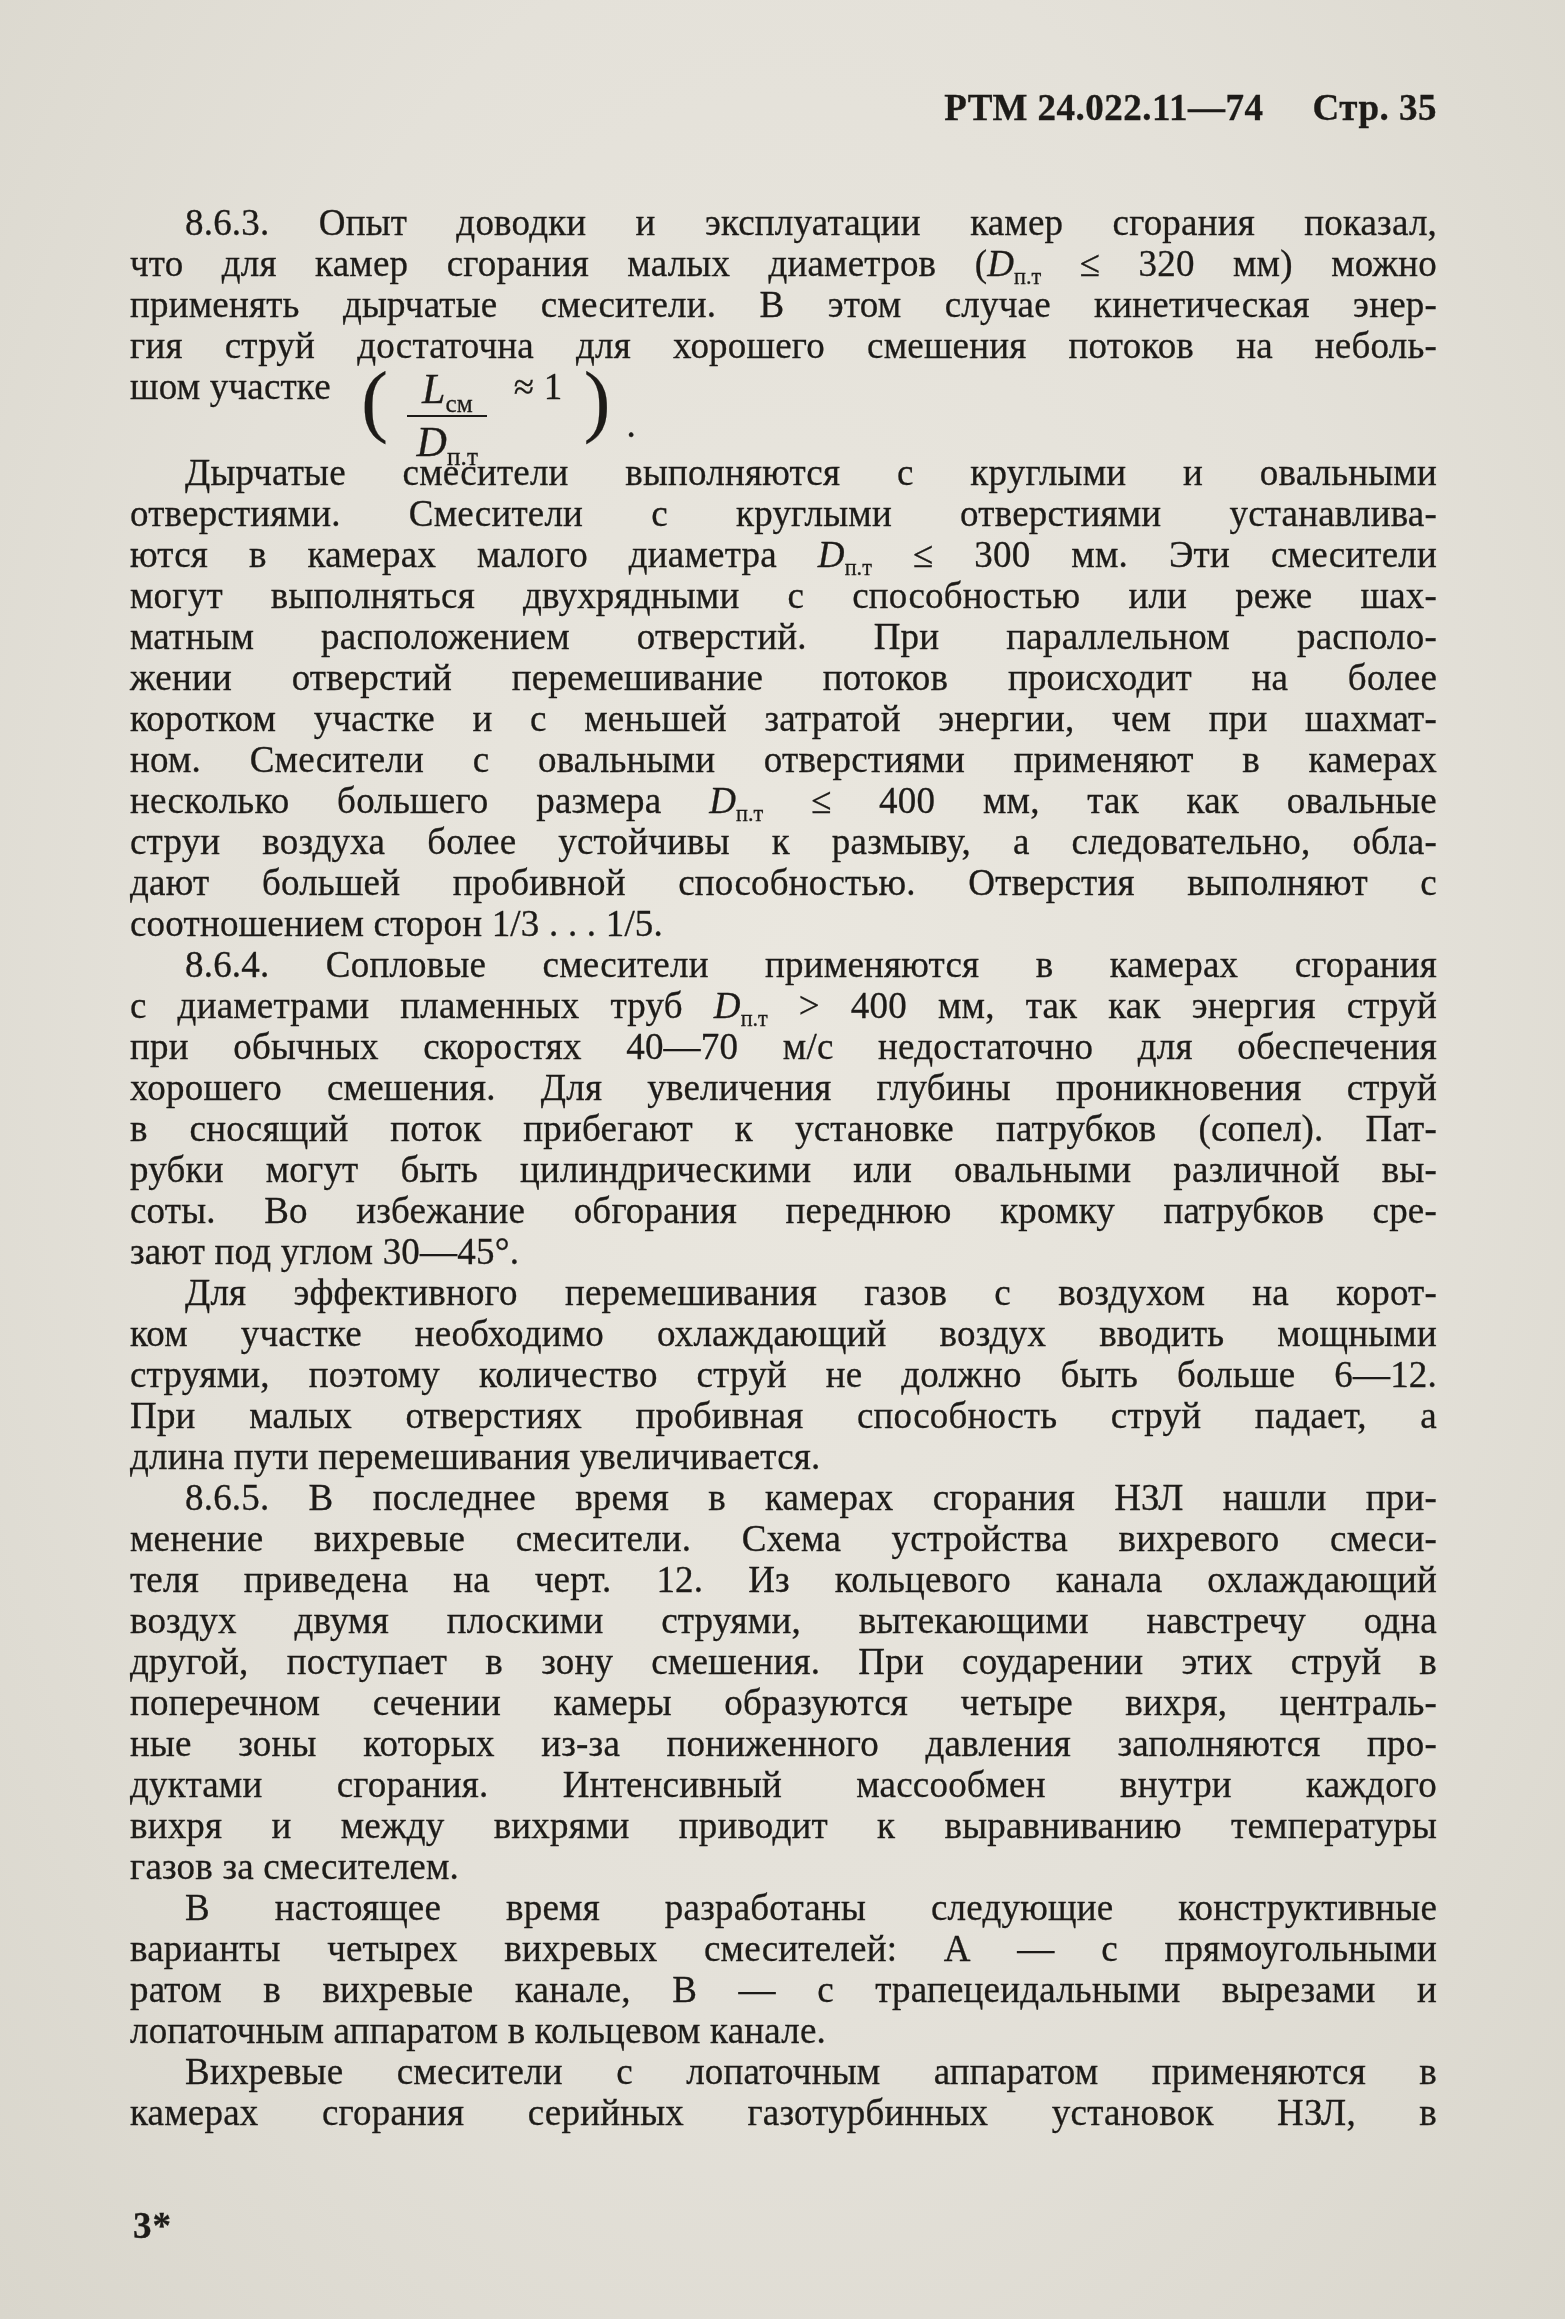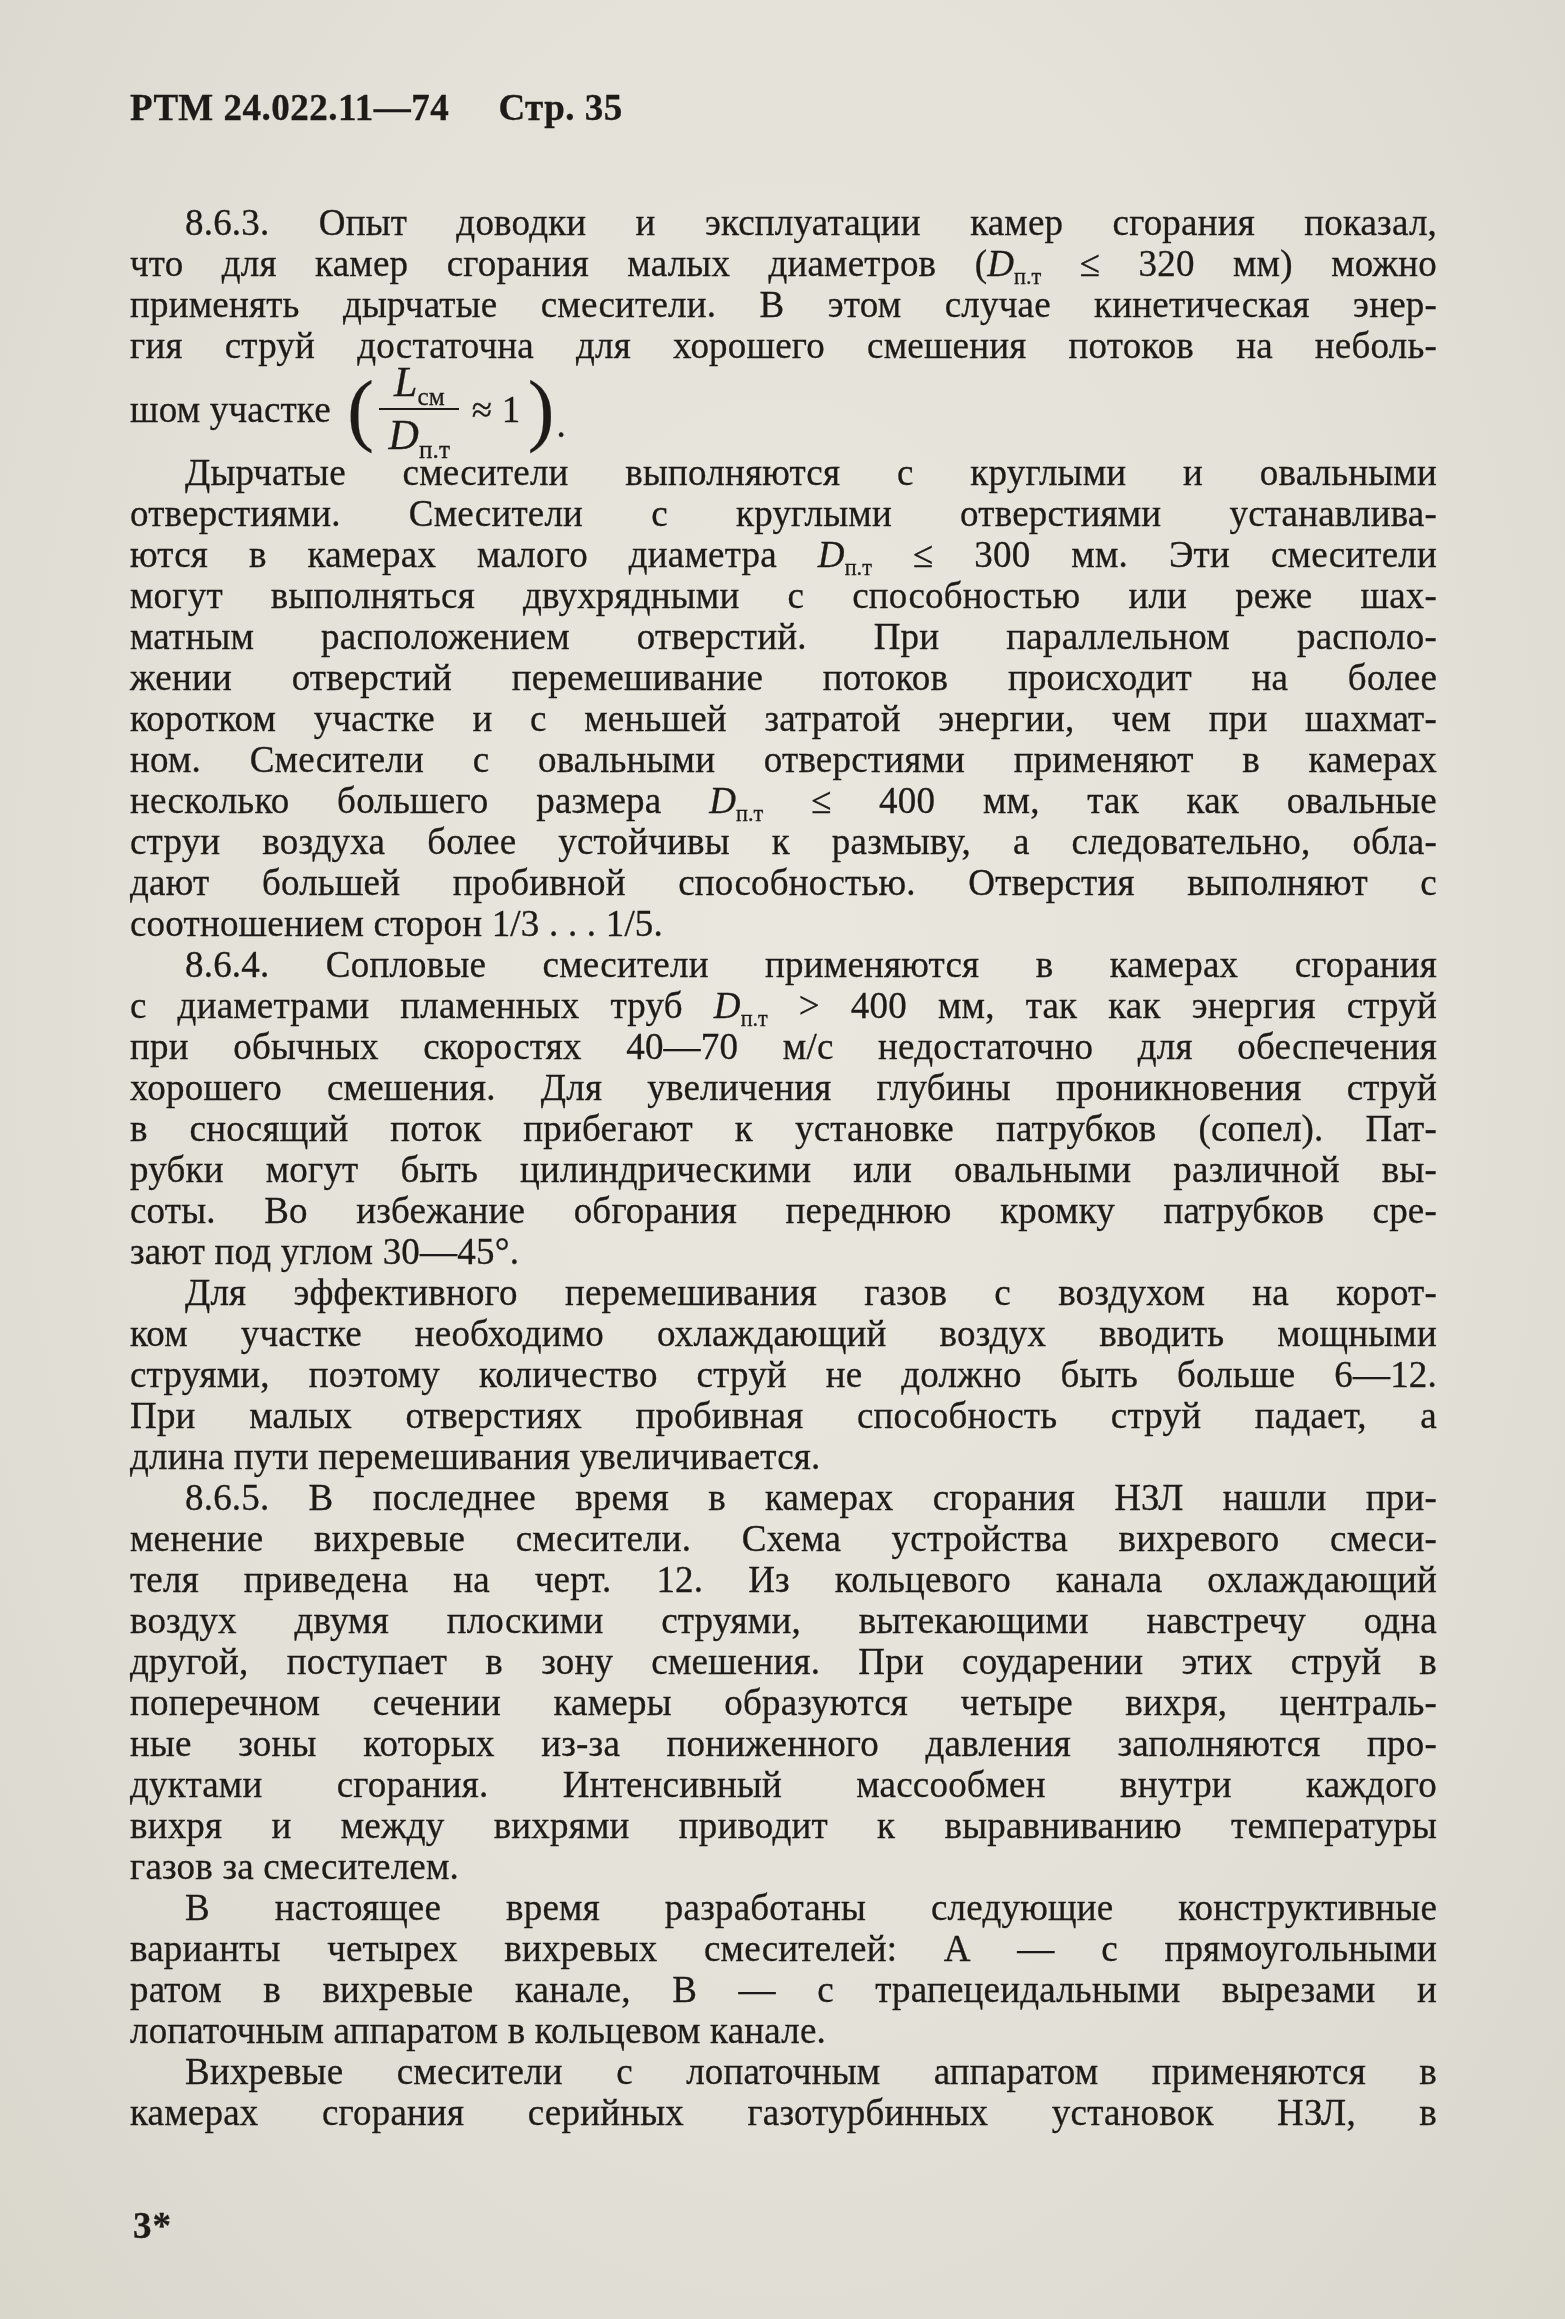--- a/index.html
+++ b/index.html
@@ -8,41 +8,42 @@
     width:1565px;height:2320px;
     margin:0 auto;
     background:radial-gradient(ellipse at 50% 42%, #eae7df 0%, #e4e1d9 55%, #d9d6cc 100%);
     color:#1d1b18;
     font-family:"Liberation Serif","DejaVu Serif",serif;
     -webkit-text-stroke:0.3px currentColor;
     overflow:hidden;
   }
   .header{
     position:absolute;top:86px;left:130px;width:1307px;
-    text-align:left;font-weight:bold;font-size:37px;letter-spacing:0.5px;
+    text-align:right;font-weight:bold;font-size:37px;letter-spacing:0.5px;
     white-space:nowrap;
   }
   .pagelabel{margin-left:49px;}
   .textblock{
     position:absolute;top:202px;left:130px;width:1307px;
     font-size:37px;line-height:41px;letter-spacing:0.2px;
   }
   .line{
     text-align:justify;
     text-align-last:justify;
   }
   .line.indent{text-indent:55px;}
   .line.endline{text-align-last:left;}
   sub{font-size:0.6em;line-height:0;letter-spacing:0;}
   i{font-style:italic;}
   
   .formula-line{
     height:86px;
-    display:flex;align-items:center;
+    display:flex;align-items:flex-start;
     text-align:left;
+    gap:14px;
   }
   .fprefix{margin-right:16.4px;}
   .paren{font-size:80px;line-height:0.85;font-weight:400;-webkit-text-stroke:0.2px currentColor;}
   .frac{display:flex;flex-direction:column;align-items:center;margin:0 5.5px;font-size:42px;line-height:1.12;}
   .frac .num{padding:0 9.1px 1.8px;}
   .frac .den{border-top:2.7px solid currentColor;padding:1.8px 9.1px 0;}
   .rel{margin:0 7.3px 0 7.3px;white-space:nowrap;}
   .fsuffix{align-self:flex-end;padding-bottom:7.3px;margin-left:1.8px;}
   .footer{
     position:absolute;left:133px;top:2204px;

